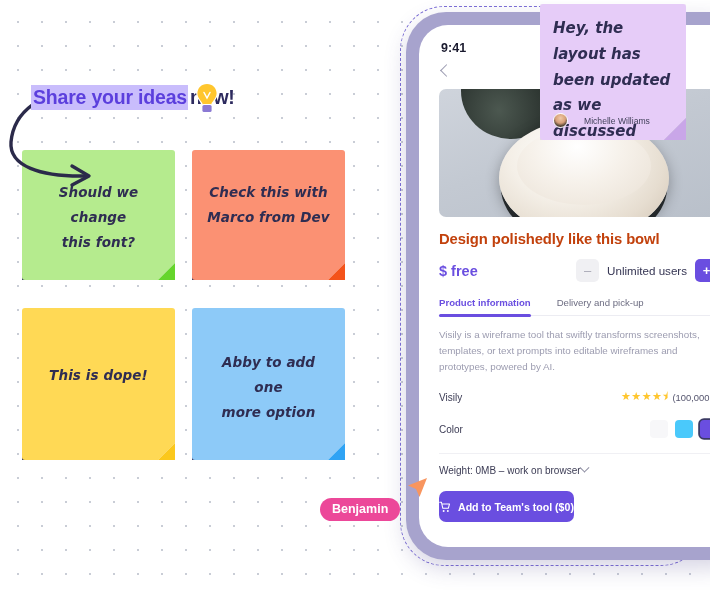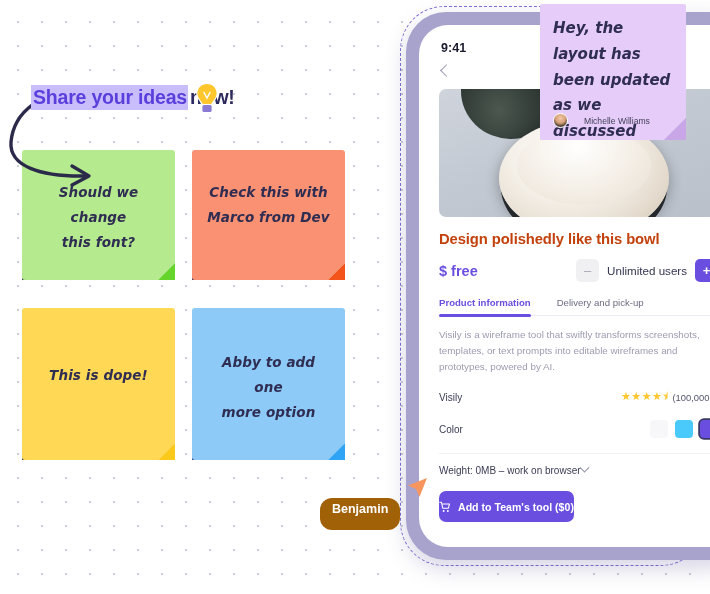--- a/index.html
+++ b/index.html
@@ -367,25 +367,25 @@
     z-index: 14;
   }
   #cursor-arrow-icon {
     position: absolute;
     left: 85px; top: 0px;
     width: 24px; height: 26px;
   }
   #cursor-label {
     position: absolute;
     left: 0; top: 22px;
-    background: #a16207;
+    background: #ec4899;
     color: #ffffff;
     font-size: 12.5px;
     font-weight: bold;
-    padding: 4px 12px 14px 12px;
+    padding: 4px 12px 5px 12px;
     border-radius: 12px;
     white-space: nowrap;
   }
 </style>
 </head>
 <body>
 
 <div id="dot-grid"></div>
 
 <div id="board">

